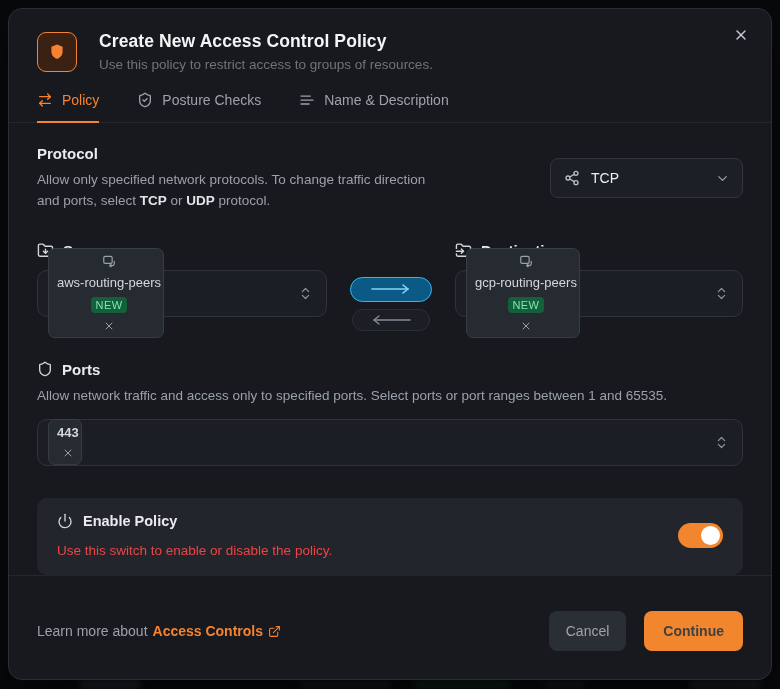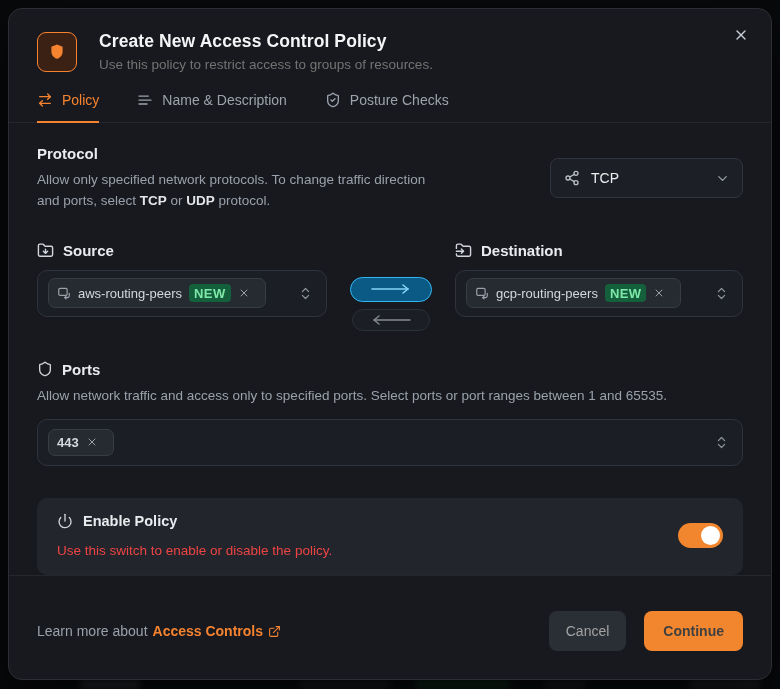--- a/index.html
+++ b/index.html
@@ -81,25 +81,25 @@
 
   .select-box {
     height:47px; background:#1b1e24; border:1px solid #2f333b; border-radius:10px;
     display:flex; align-items:center; padding:0 13px 0 10px; cursor:pointer;
   }
   .select-box .updown { margin-left:auto; color:#8d939d; display:flex; }
 
   .chip {
     display:inline-flex; align-items:center; gap:7px;
     background:#262a31; border:1px solid #383d45; border-radius:7px;
-    padding:5px 15px 5px 8px; font-size:13px; color:#d4d8dd; white-space:nowrap;
+    padding:5px 2px 5px 8px; font-size:13px; color:#d4d8dd; white-space:nowrap;flex-direction:column;
   }
   .chip svg { color:#9aa1ab; flex:none; }
   .chip .badge {
-    font-size:13px; font-weight:700; letter-spacing:.4px; color:#7ee8a9;
+    font-size:11px; font-weight:400; letter-spacing:.4px; color:#7ee8a9;
     background:#14603c; border-radius:4px; padding:2.5px 5px; line-height:1;
   }
   .chip .chip-x { display:flex; color:#9aa1ab; cursor:pointer; }
 
   .dir-pill {
     width:82px; height:25px; border-radius:13px;
     display:flex; align-items:center; justify-content:center; cursor:pointer;
   }
   .dir-pill.active { background:#0a5a85; border:1.5px solid #33b5f1; }
   .dir-pill.inactive { width:78px; height:22px; background:#1b1e24; border:1px solid #2c3037; }
@@ -180,36 +180,36 @@
             <path d="m16 3 4 4-4 4"></path>
             <path d="M20 7H4"></path>
             <path d="m8 21-4-4 4-4"></path>
             <path d="M4 17h16"></path>
           </svg>
       </span>
       <span>Policy</span>
     </div>
     <div class="tab">
       <span>
+        <svg width="16" height="16" viewBox="0 0 24 24" fill="none" stroke="currentColor" stroke-width="2" stroke-linecap="round" stroke-linejoin="round">
+            <path d="M20 13c0 5-3.5 7.5-7.66 8.95a1 1 0 0 1-.67-.01C7.5 20.5 4 18 4 13V6a1 1 0 0 1 1-1c2 0 4.5-1.2 6.24-2.72a1.17 1.17 0 0 1 1.52 0C14.51 3.81 17 5 19 5a1 1 0 0 1 1 1z"></path>
+            <path d="m9 12 2 2 4-4"></path>
+          </svg>
+      </span>
+      <span>Posture Checks</span>
+    </div>
+    <div class="tab">
+      <span>
         <svg width="16" height="16" viewBox="0 0 24 24" fill="none" stroke="currentColor" stroke-width="2" stroke-linecap="round">
             <path d="M17 6.1H3"></path>
             <path d="M21 12.1H3"></path>
             <path d="M15.1 18H3"></path>
           </svg>
       </span>
       <span>Name &amp; Description</span>
-    </div>
-    <div class="tab">
-      <span>
-        <svg width="16" height="16" viewBox="0 0 24 24" fill="none" stroke="currentColor" stroke-width="2" stroke-linecap="round" stroke-linejoin="round">
-            <path d="M20 13c0 5-3.5 7.5-7.66 8.95a1 1 0 0 1-.67-.01C7.5 20.5 4 18 4 13V6a1 1 0 0 1 1-1c2 0 4.5-1.2 6.24-2.72a1.17 1.17 0 0 1 1.52 0C14.51 3.81 17 5 19 5a1 1 0 0 1 1 1z"></path>
-            <path d="m9 12 2 2 4-4"></path>
-          </svg>
-      </span>
-      <span>Posture Checks</span>
     </div>
   </div>
 
   <div class="modal-body">
 
     <div class="protocol-row">
       <div class="protocol-text">
         <div class="section-heading">Protocol</div>
         <div class="section-desc"><span>Allow only specified network protocols. To change traffic direction and ports, select </span><b>TCP</b><span> or </span><b>UDP</b><span> protocol.</span></div>
       </div>

